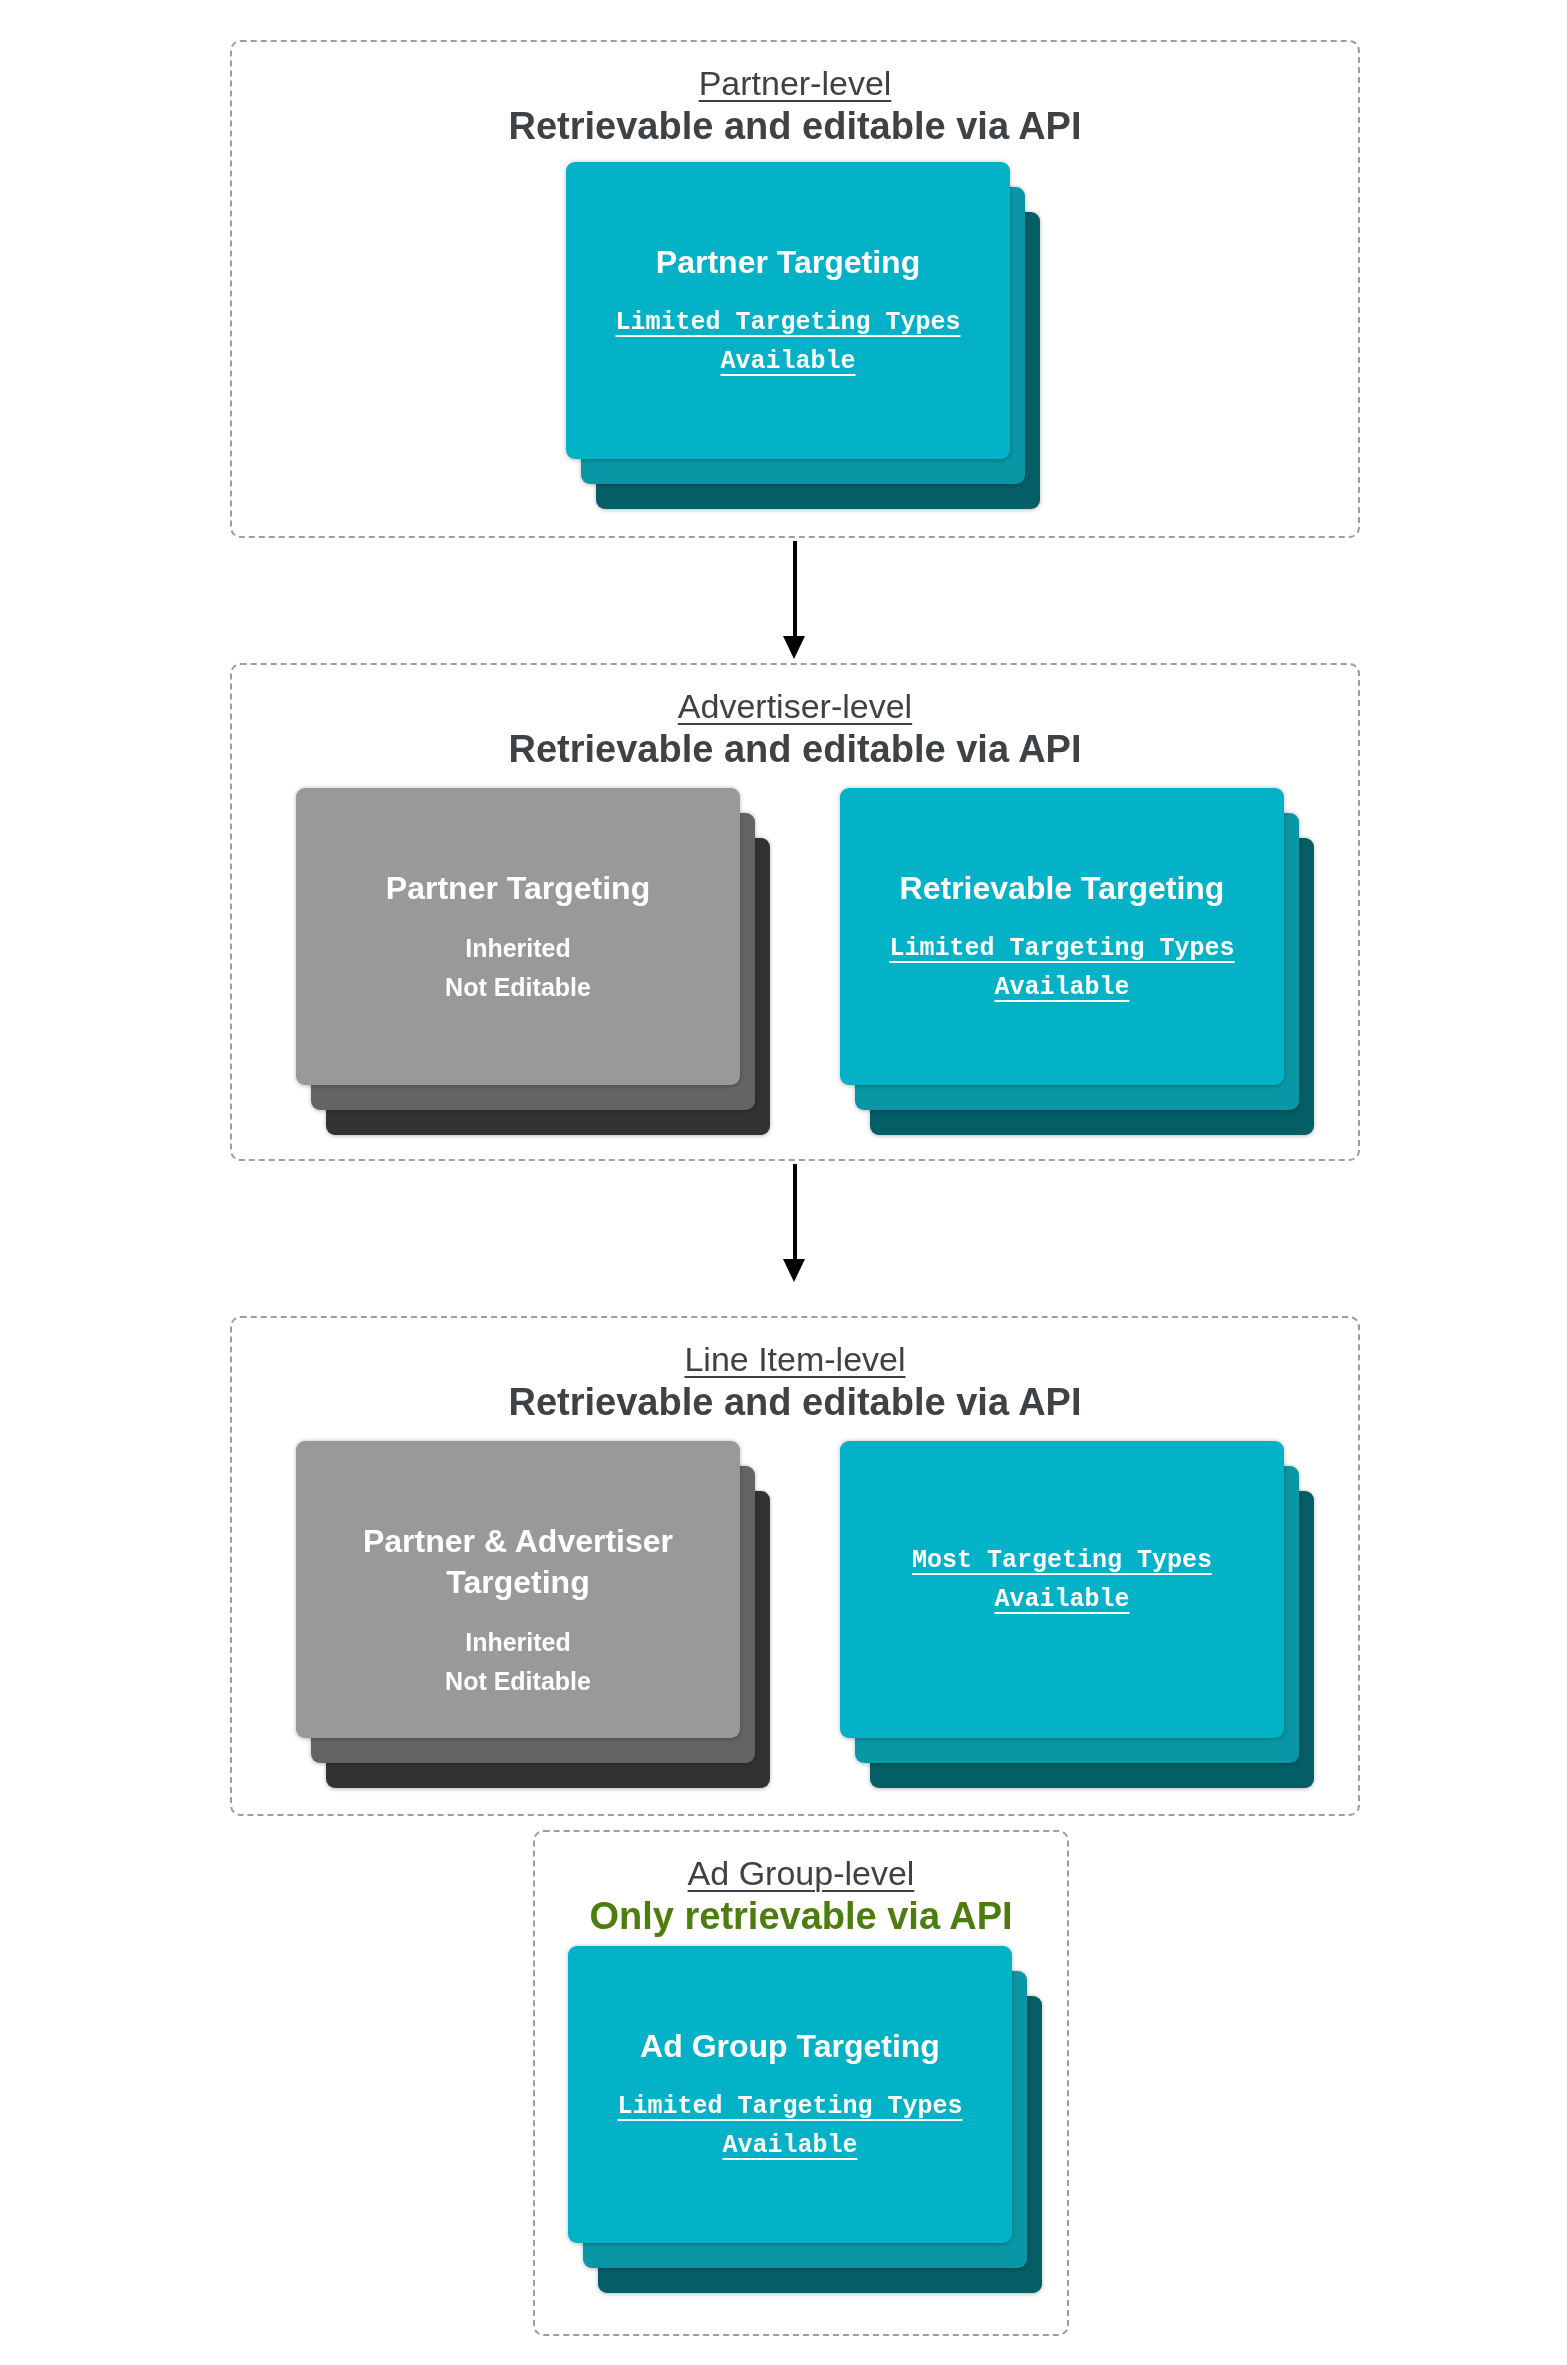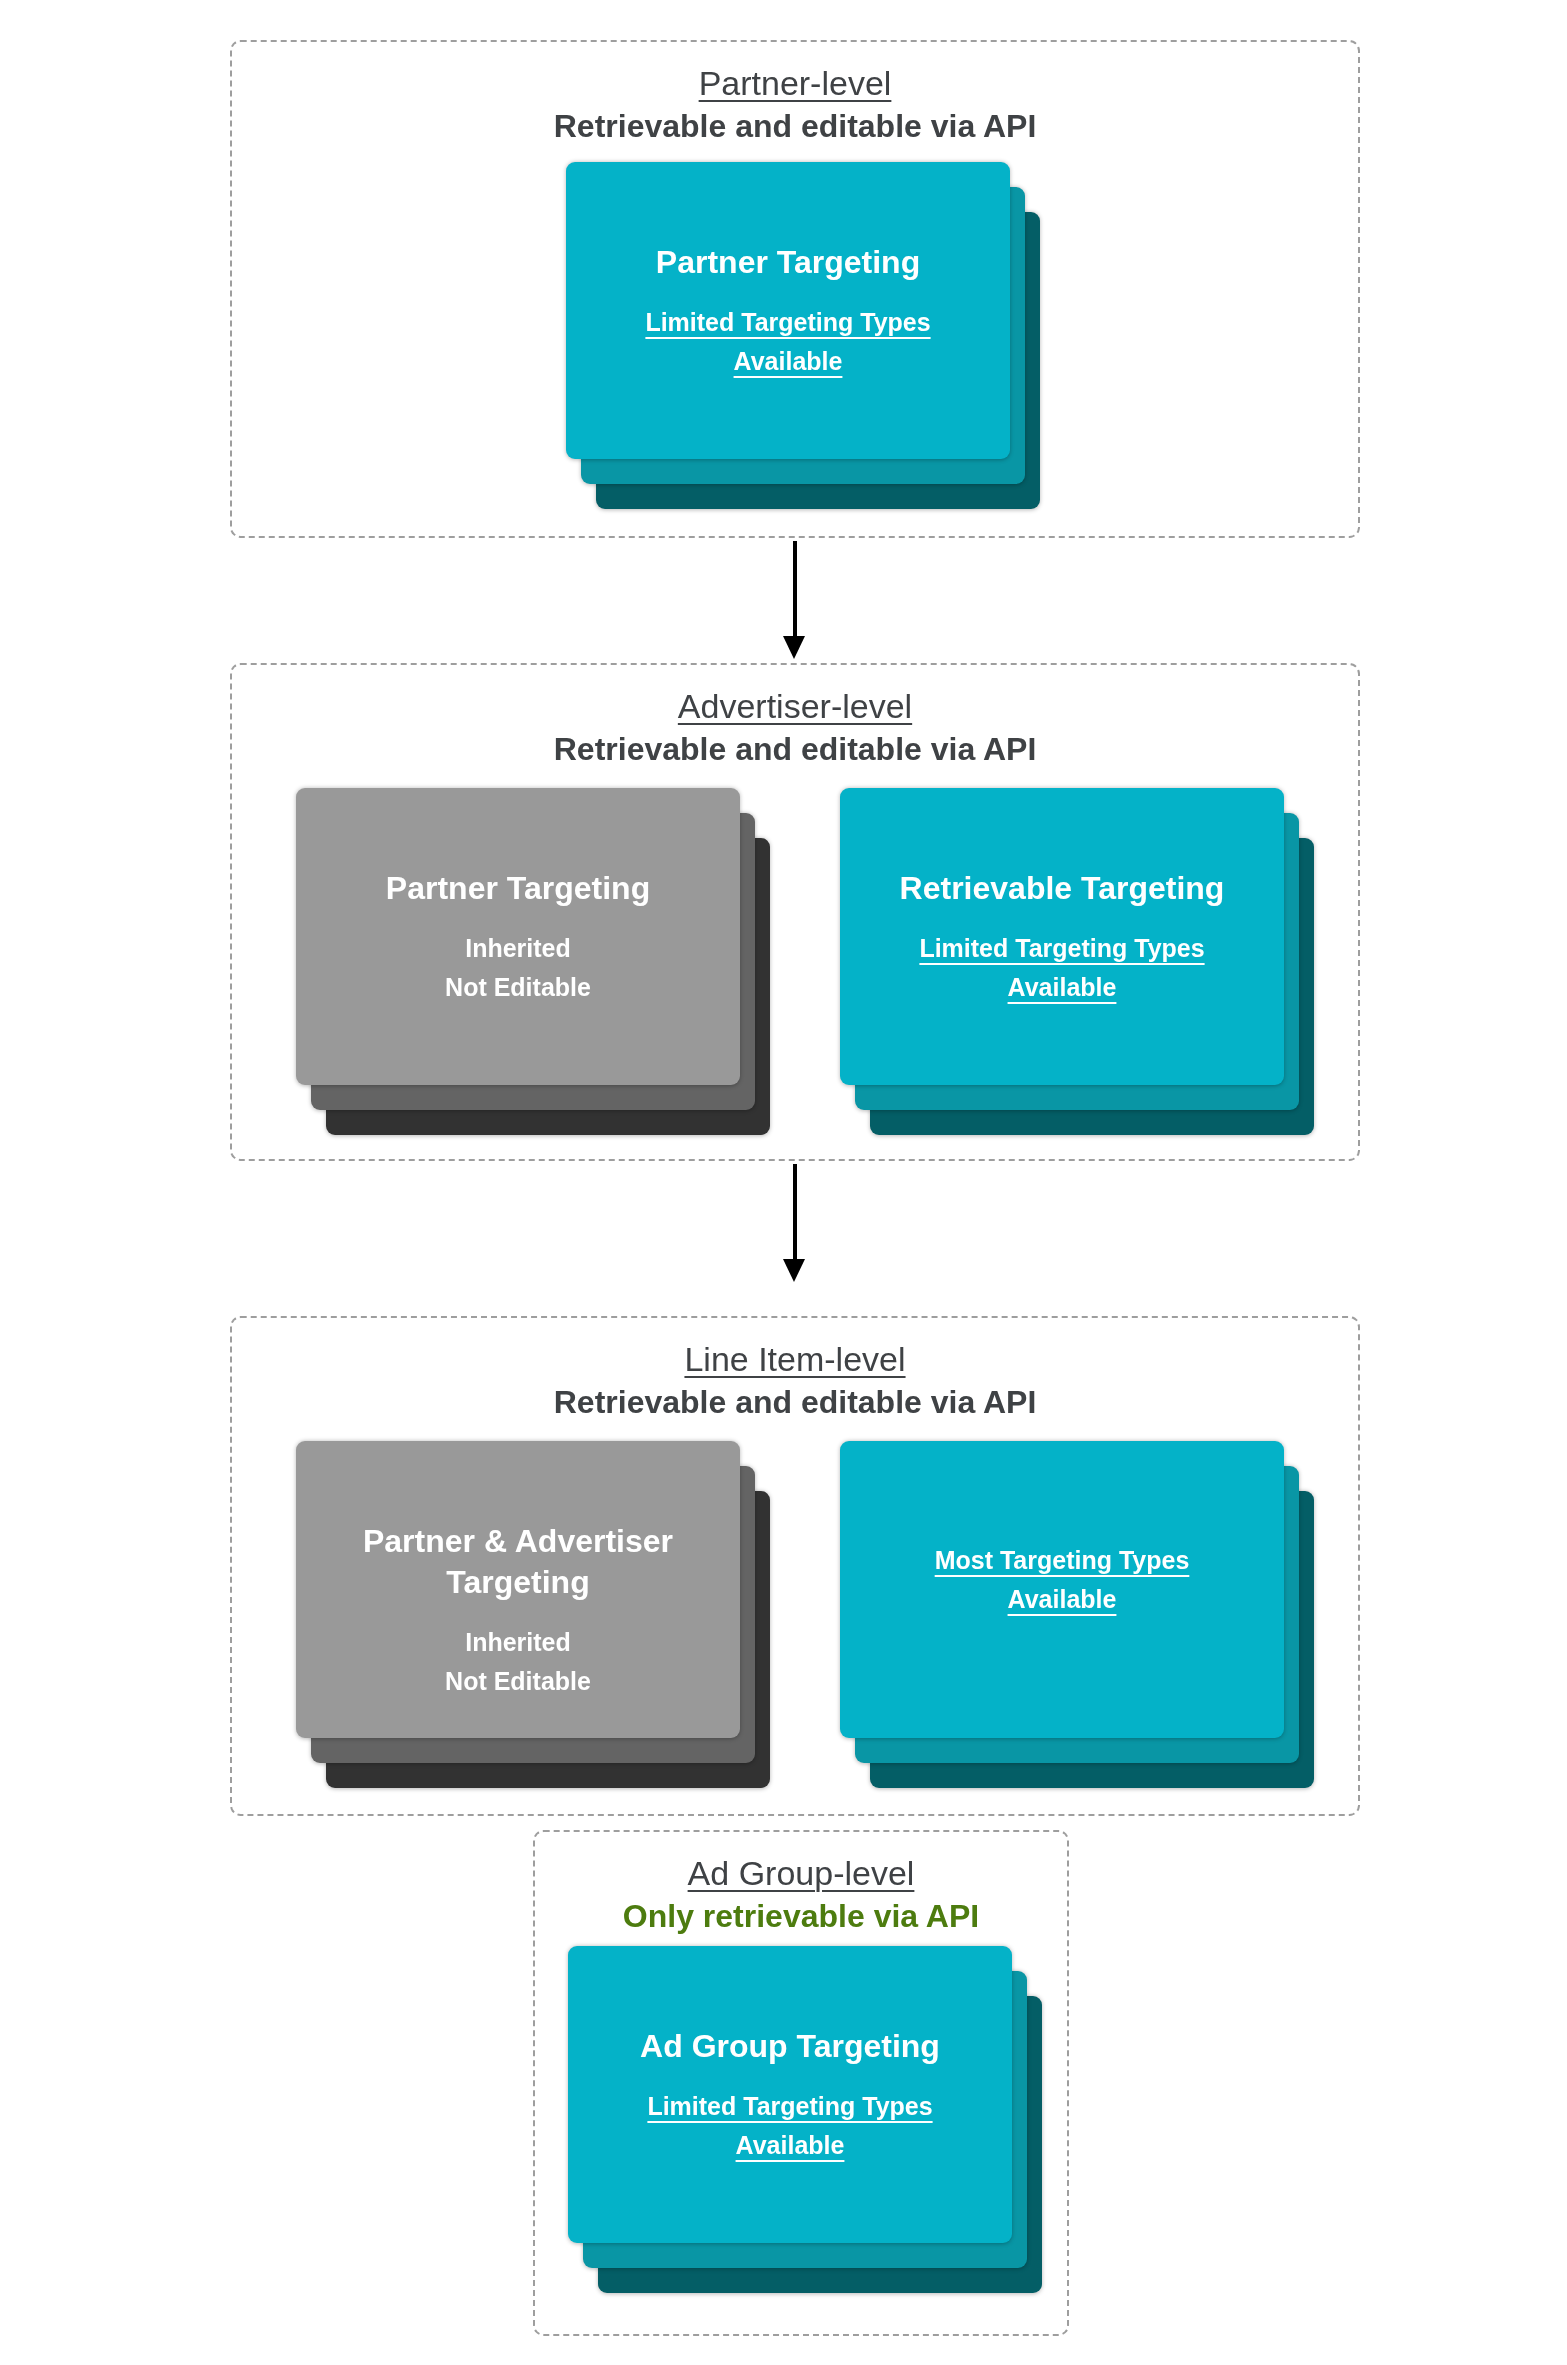--- a/index.html
+++ b/index.html
@@ -28,21 +28,21 @@
 
   .section-header { text-align:center; padding-top:19.6px; color:#3f4245; }
   .section-title {
     display:inline-block;
     font-size:34px; line-height:43px; font-weight:400;
     text-decoration: underline;
     text-decoration-thickness: 2.2px;
     text-underline-offset: 5.4px;
   }
   .section-subtitle {
-    font-size:32px; line-height:43px; font-weight:700;
+    font-size:38px; line-height:43px; font-weight:700;
   }
   .section-subtitle.red { color:#4d7c0f; }
 
   
   .stack { position:absolute; width:444px; height:297px; }
   .layer {
     position:absolute; width:444px; height:297px;
     border-radius:9px;
     box-shadow: 0 0.9px 4.5px rgba(0,0,0,0.28);
   }
@@ -65,20 +65,21 @@
   .stack.gray .layer.l2 { background:#646464; }
   .stack.gray .layer.l3 { background:#323232; }
 
   .card-title { font-size:32px; line-height:41px; font-weight:700;text-align:center; }
   .card-body  { margin-top:19.6px; font-size:25px; line-height:39px; font-weight:700; }
   .card-body .line { display:block; }
   .card-body.underlined .line {
     text-decoration: underline;
     text-decoration-thickness: 2.2px;
     text-underline-offset: 6.3px;
+    font-family: Liberation Mono, monospace;
   }
 
   
   #stack-partner            { left:334px; top:120px; }
   #stack-adv-partner        { left:64px;  top:123px; }
   #stack-adv-advertiser     { left:608px; top:123px; }
   #stack-li-partneradv      { left:64px;  top:123px; }
   #stack-li-lineitem        { left:608px; top:123px; }
   #stack-adgroup            { left:33px;  top:114px; }
 

